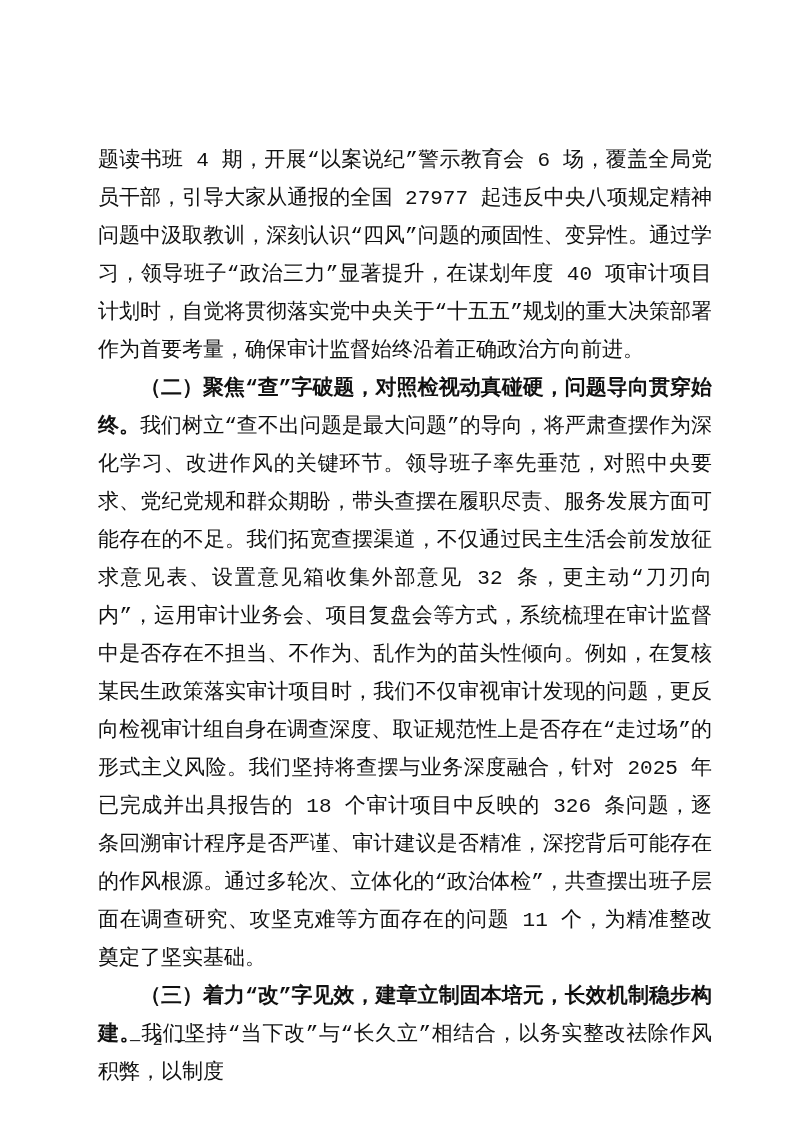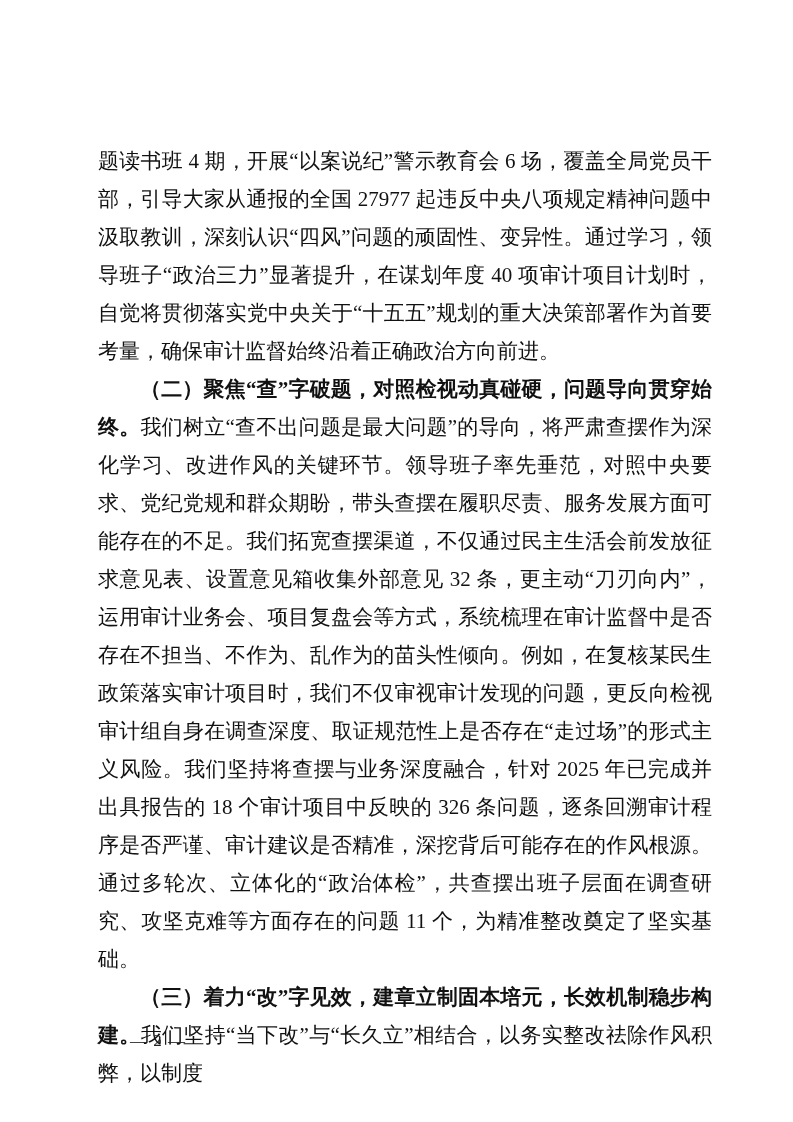--- a/index.html
+++ b/index.html
@@ -1,15 +1,15 @@
 <!DOCTYPE html>
 <html><head>
 <meta charset="utf-8">
 <style>
-  * { margin: 0; padding: 0; box-sizing: border-box; }
+  * { margin: 0; padding: 0; box-sizing: border-box; font-family: Liberation Mono, monospace; }
   html, body {
     width: 793px;
     height: 1122px;
     background: #ffffff;
     overflow: hidden;
   }
   .page {
     position: relative;
     width: 793px;
     height: 1122px;

